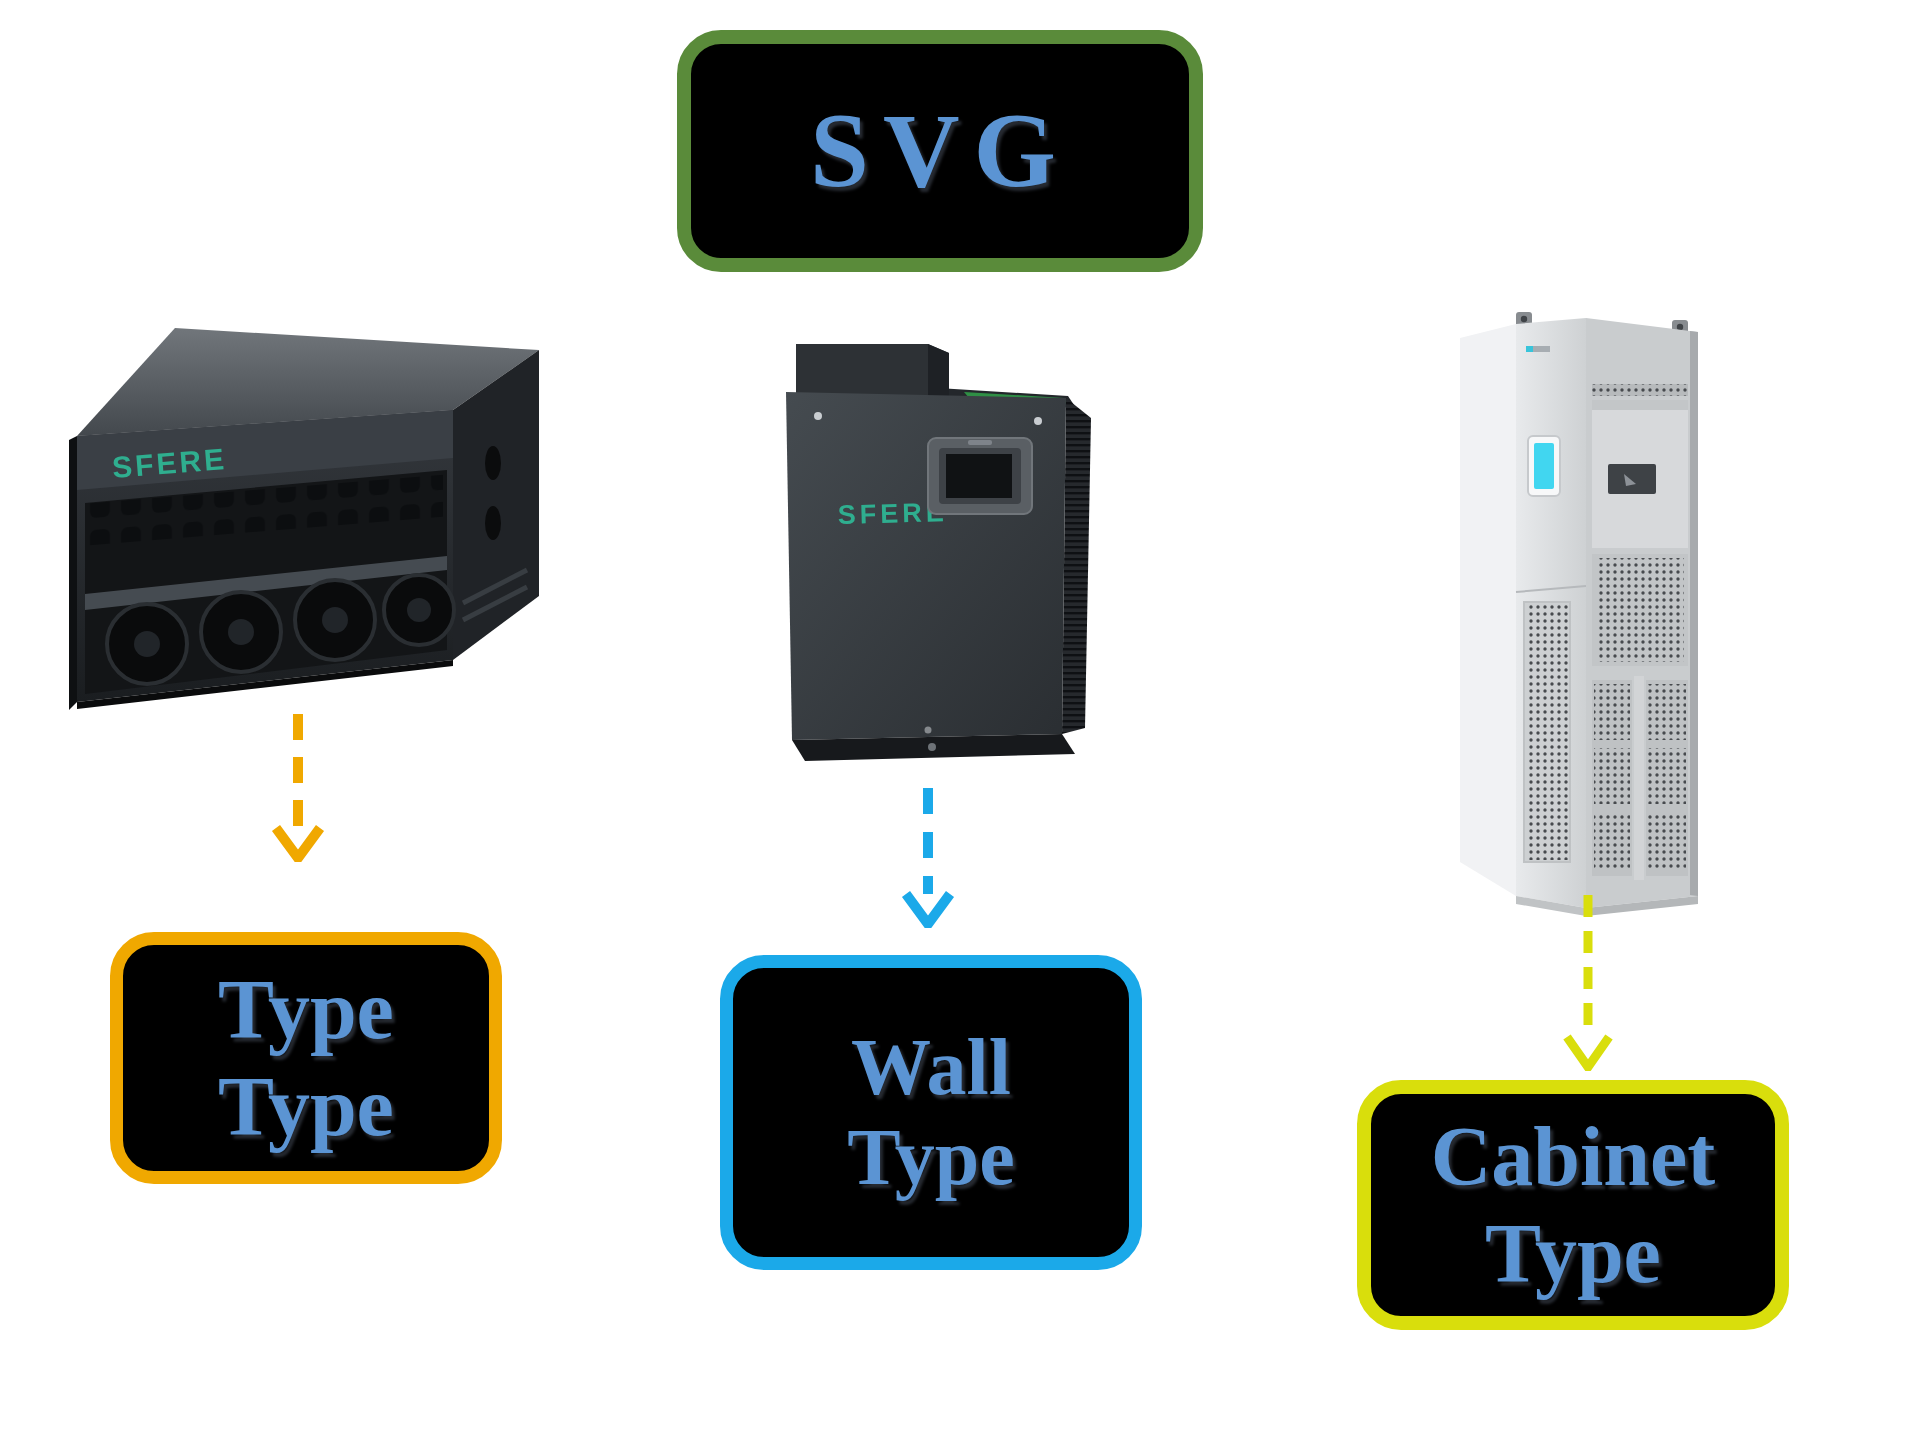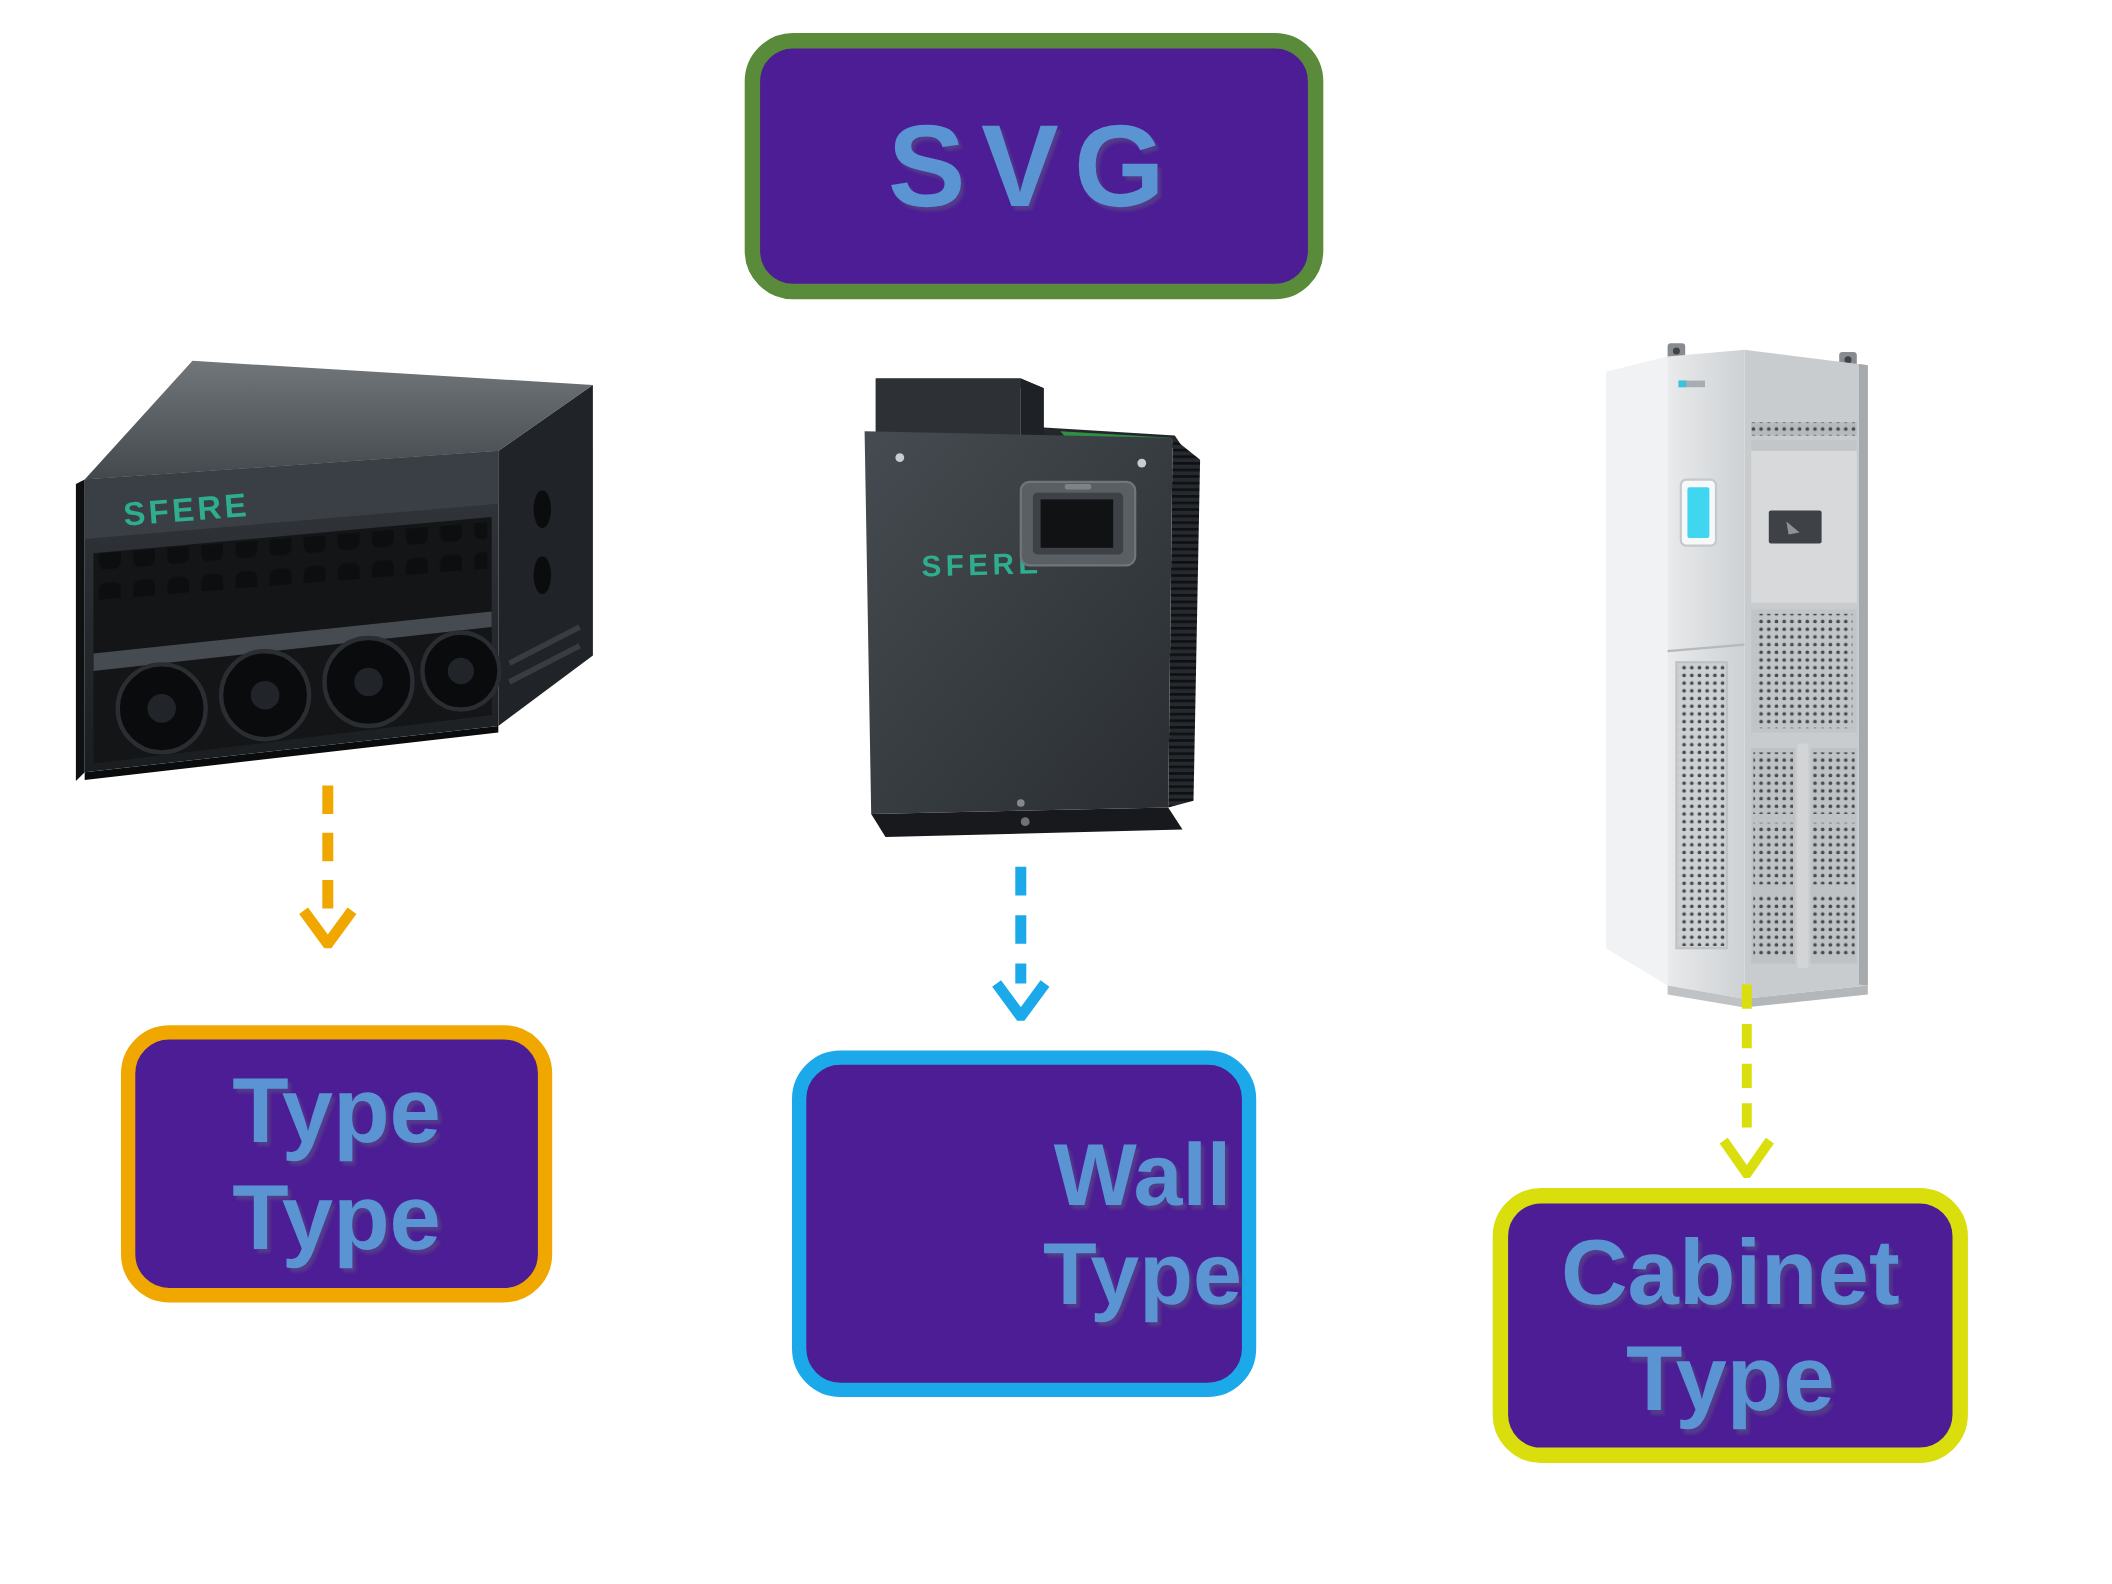--- a/index.html
+++ b/index.html
@@ -1,27 +1,27 @@
 <!DOCTYPE html>
 <html><head>
 <meta charset="utf-8">
 <style>
   html,body{margin:0;padding:0;background:#ffffff;}
   .stage{position:relative;width:1920px;height:1440px;background:#ffffff;overflow:hidden;
          font-family:"Liberation Sans",sans-serif;}
   .label-box{position:absolute;border:14px solid currentColor;border-radius:44px;
-             background:#4c1d95;display:flex;align-items:center;justify-content:center;
-             box-sizing:border-box;}
+             background:#000000;display:flex;align-items:center;justify-content:center;
+             box-sizing:border-box;font-family:Liberation Serif, serif;}
   .box-text{font-weight:700;color:#5B94D3;text-align:center;line-height:1.16;
             text-shadow:3px 4px 3px rgba(96,104,122,0.40);}
   .box-text span{display:block;}
   .title-box{left:677px;top:30px;width:526px;height:242px;}
   .title-text{font-size:106px;letter-spacing:14px;}
   .rack-box{left:110px;top:932px;width:392px;height:252px;border-width:13px;}
-  .wall-box{left:720px;top:955px;width:422px;height:315px;border-width:13px;justify-content:flex-end;}
+  .wall-box{left:720px;top:955px;width:422px;height:315px;border-width:13px;}
   .cabinet-box{left:1357px;top:1080px;width:432px;height:250px;}
   .rack-box .box-text,.cabinet-box .box-text{font-size:84px;}
   .wall-box .box-text{font-size:80px;line-height:1.12;}
   .device{position:absolute;}
   .dev-rack{left:55px;top:298px;width:510px;height:412px;}
   .dev-wall{left:778px;top:336px;width:335px;height:428px;}
   .dev-cabinet{left:1458px;top:296px;width:250px;height:624px;}
   .arrow{position:absolute;}
   .arrow-rack{left:268px;top:712px;width:60px;height:150px;}
   .arrow-wall{left:898px;top:786px;width:60px;height:142px;}

